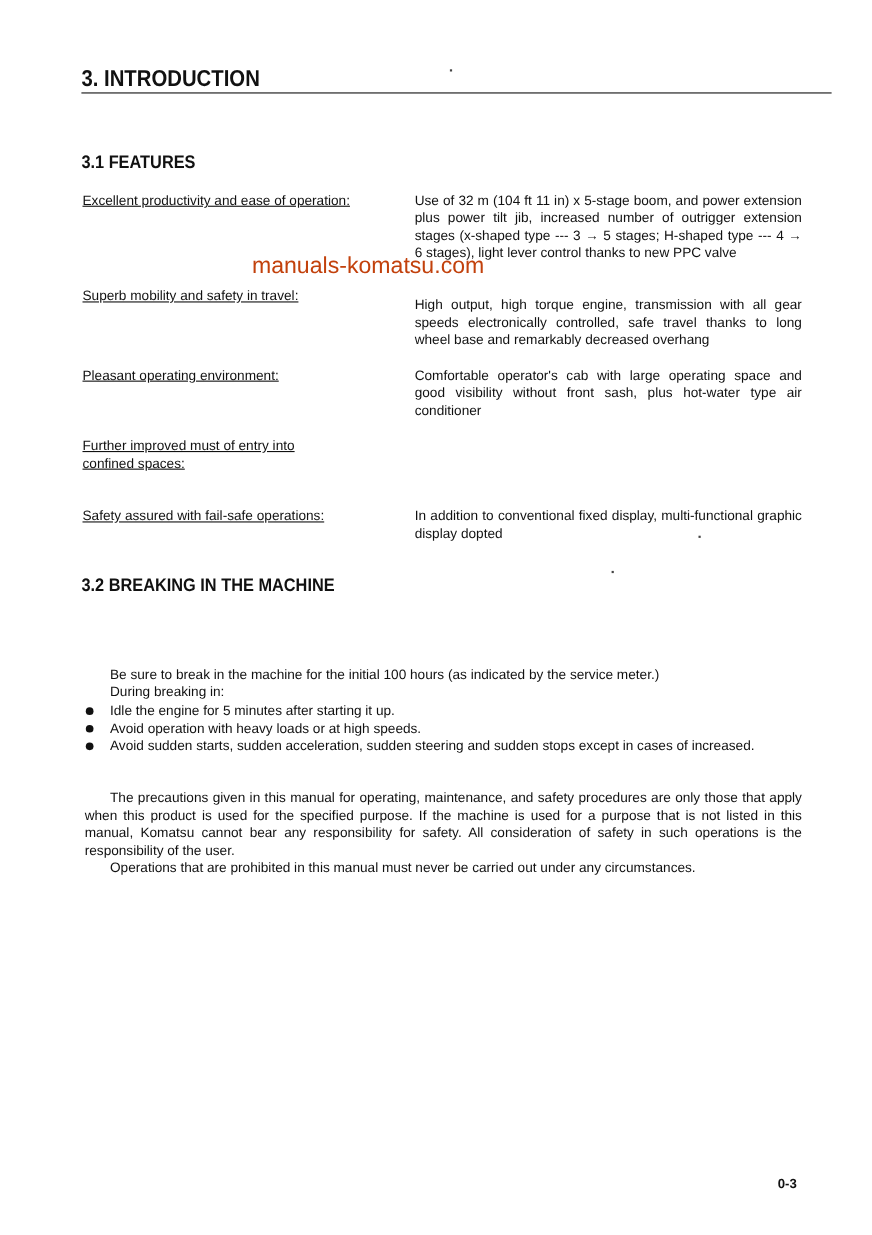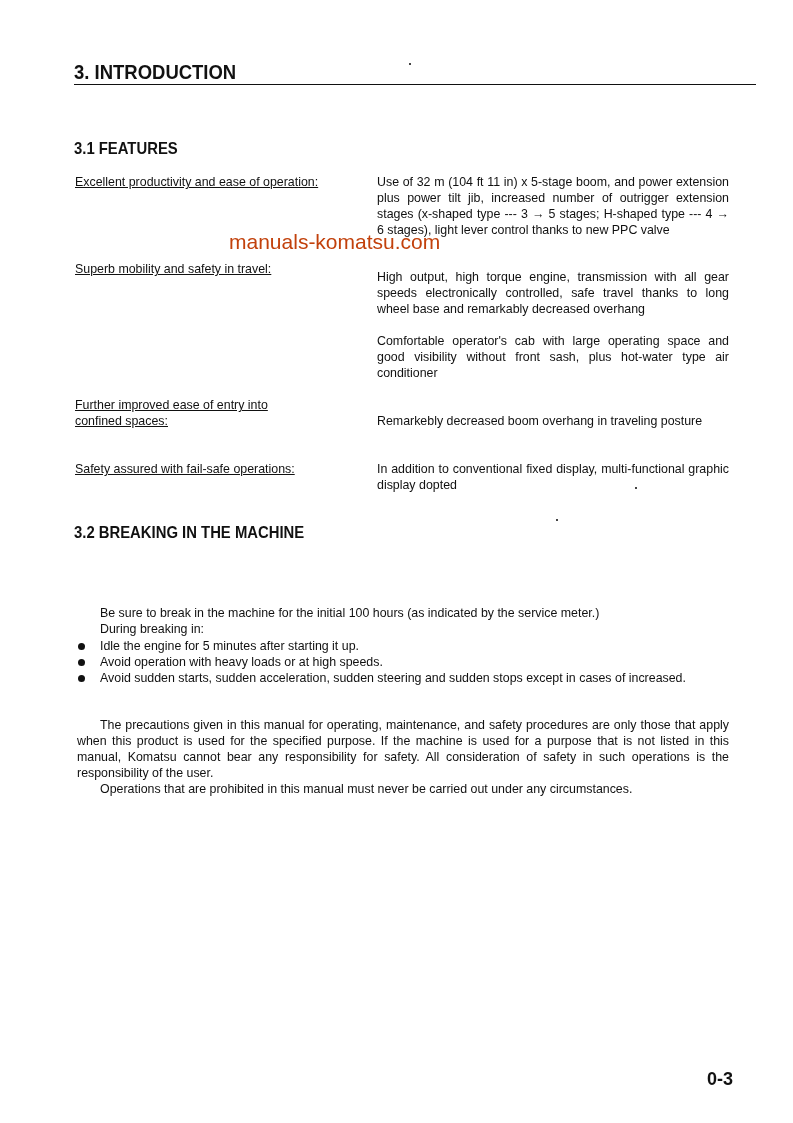--- a/index.html
+++ b/index.html
@@ -49,21 +49,21 @@
 
   .bullet-item { position: absolute; left: 77px; width: 652px; font-size: 12.4px; line-height: 16px; }
   .bullet-dot {
     position: absolute; left: 1px; top: 5px; width: 7px; height: 7px;
     background: #111; border-radius: 50%;
   }
   .bullet-text { position: absolute; left: 23px; width: 629px; text-align: justify; }
 
   .page-number {
     position: absolute; left: 707px; top: 1069px;
-    font-size: 18px; font-weight: bold;
+    font-size: 12px; font-weight: bold;
   }
   .speck { position: absolute; width: 2px; height: 2px; background: #444; }
 </style>
 </head>
 <body>
 
 <div class="page">
 
   <div class="chapter-title">3.  INTRODUCTION</div>
   <div class="chapter-rule"></div>
@@ -72,24 +72,24 @@
   <div class="section-title" style="top:139px;">3.1  FEATURES</div>
 
   <div class="feature-label" style="top:174px;">Excellent productivity and ease of operation:</div>
   <div class="feature-desc" style="top:174px;">Use of 32 m (104 ft 11 in) x 5-stage boom, and power extension plus power tilt jib, increased number of outrigger extension stages (x-shaped type --- 3 → 5 stages; H-shaped type --- 4 → 6 stages), light lever control thanks to new PPC valve</div>
 
   <div class="watermark">manuals-komatsu.com</div>
 
   <div class="feature-label" style="top:261px;">Superb mobility and safety in travel:</div>
   <div class="feature-desc" style="top:269px;">High output, high torque engine, transmission with all gear speeds electronically controlled, safe travel thanks to long wheel base and remarkably decreased overhang</div>
 
+  <div class="feature-label" style="top:333px;">Pleasant operating environment:</div>
   <div class="feature-desc" style="top:333px;">Comfortable operator's cab with large operating space and good visibility without front sash, plus hot-water type air conditioner</div>
 
-  <div class="feature-label" style="top:397px; width:240px;">Further improved ease of entry into confined spaces:</div>
-  <div class="feature-desc" style="top:413px;">Remarkebly decreased boom overhang in traveling posture</div>
+  <div class="feature-label" style="top:397px; width:240px;">Further improved must of entry into confined spaces:</div>
 
   <div class="feature-label" style="top:461px;">Safety assured with fail-safe operations:</div>
   <div class="feature-desc" style="top:461px;">In addition to conventional fixed display, multi-functional graphic display dopted</div>
   <div class="speck" style="left:635px; top:487px;"></div>
 
   <div class="section-title" style="top:523px;">3.2  BREAKING IN THE MACHINE</div>
   <div class="speck" style="left:556px; top:519px;"></div>
 
 
   <div class="plain-line" style="top:605px;">Be sure to break in the machine for the initial 100 hours (as indicated by the service meter.)</div>

